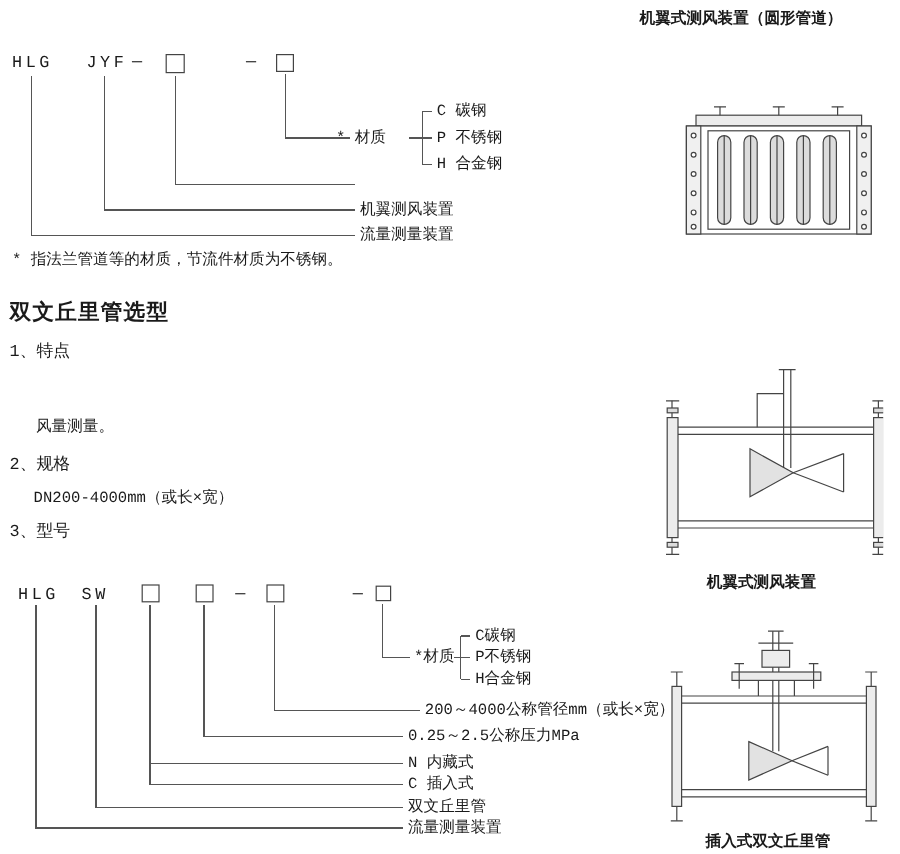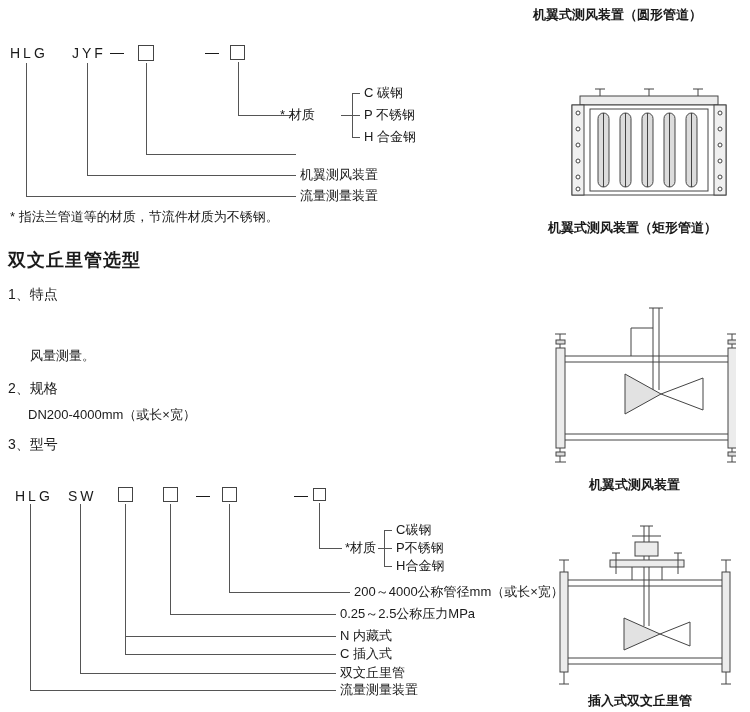--- a/index.html
+++ b/index.html
@@ -1,19 +1,19 @@
 <!DOCTYPE html>
 <html><head>
 <meta charset="utf-8">
 <style>
   * { margin:0; padding:0; box-sizing:border-box; }
   html,body { background:#ffffff; }
   .page {
     position:relative; width:736px; height:712px; background:#fff;
-    font-family:Liberation Sans, sans-serif;
+    font-family:Liberation Mono, monospace;
     color:#1a1a1a; overflow:hidden;
   }
   .t    { position:absolute; white-space:nowrap; font-size:13px; line-height:14px; }
   .t14  { position:absolute; white-space:nowrap; font-size:14px; line-height:15px; }
   .h1   { position:absolute; white-space:nowrap; font-size:18px; font-weight:bold; letter-spacing:1px; }
   .cap  { position:absolute; white-space:nowrap; font-size:13px; font-weight:bold; }
   .code { position:absolute; white-space:nowrap; font-size:14px; letter-spacing:3px; font-weight:500;text-align:center; }
   .box  { position:absolute; border:1px solid #444; background:#fff; }
   .lines{ position:absolute; left:0; top:0; }
   .illus{ position:absolute; }
@@ -106,21 +106,20 @@
           <line x1="65.5" y1="29" x2="65.5" y2="103"></line>
         <rect x="82" y="29" width="11" height="74" rx="5.5" fill="#dcdcdc"></rect>
           <line x1="87.5" y1="29" x2="87.5" y2="103"></line>
         <rect x="104" y="29" width="11" height="74" rx="5.5" fill="#dcdcdc"></rect>
           <line x1="109.5" y1="29" x2="109.5" y2="103"></line>
         <rect x="126" y="29" width="11" height="74" rx="5.5" fill="#dcdcdc"></rect>
           <line x1="131.5" y1="29" x2="131.5" y2="103"></line>
       </g>
     </g>
   </svg>
-  <span class="cap" style="left:548px;top:219px">机翼式测风装置（矩形管道）</span>
 
   <span class="h1" style="left:8px;top:248px">双文丘里管选型</span>
   <span class="t14" style="left:8px;top:287px">1、特点</span>
   <span class="t" style="left:30px;top:349px">风量测量。</span>
   <span class="t14" style="left:8px;top:381px">2、规格</span>
   <span class="t" style="left:28px;top:408px">DN200-4000mm（或长×宽）</span>
   <span class="t14" style="left:8px;top:437px">3、型号</span>
 
   <span class="code" style="left:15px;top:488px">HLG</span>
   <span class="code" style="left:68px;top:488px">SW</span>

